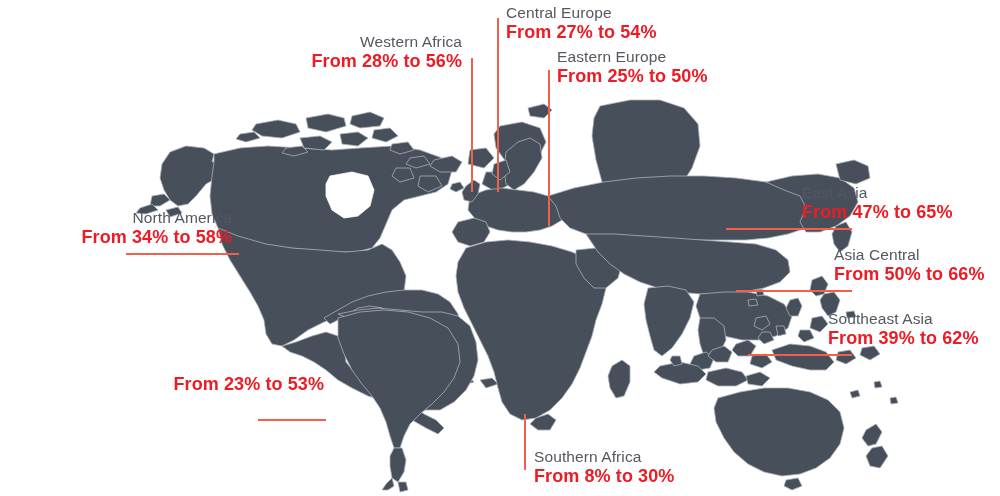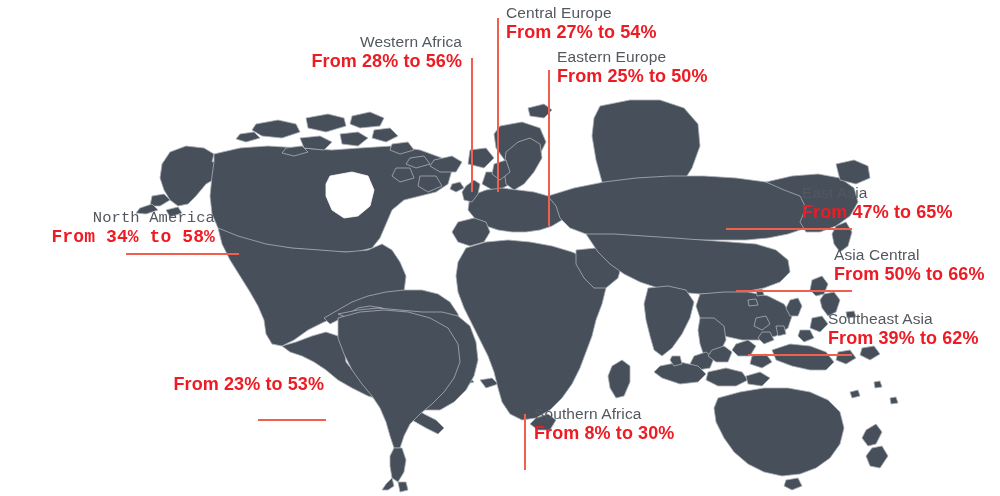--- a/index.html
+++ b/index.html
@@ -254,21 +254,21 @@
   <div class="callout align-left" style="left:506px; top:4px;">
     <span class="region-name">Central Europe</span>
     <span class="region-stat">From 27% to 54%</span>
   </div>
 
   <div class="callout align-left" style="left:557px; top:48px;">
     <span class="region-name">Eastern Europe</span>
     <span class="region-stat">From 25% to 50%</span>
   </div>
 
-  <div class="callout align-right" style="right:785px; top:209px;font-family:Liberation Mono, monospace;">
+  <div class="callout align-right" style="right:768px; top:209px;">
     <span class="region-name">North America</span>
     <span class="region-stat">From 34% to 58%</span>
   </div>
 
   <div class="callout align-right" style="right:676px; top:374px;">
     <span class="region-stat">From 23% to 53%</span>
   </div>
 
   <div class="callout align-left" style="left:802px; top:184px;">
     <span class="region-name">East Asia</span>
@@ -278,18 +278,18 @@
   <div class="callout align-left" style="left:834px; top:246px;">
     <span class="region-name">Asia Central</span>
     <span class="region-stat">From 50% to 66%</span>
   </div>
 
   <div class="callout align-left" style="left:828px; top:310px;">
     <span class="region-name">Southeast Asia</span>
     <span class="region-stat">From 39% to 62%</span>
   </div>
 
-  <div class="callout align-left" style="left:534px; top:405px;">
+  <div class="callout align-left" style="left:534px; top:448px;">
     <span class="region-name">Southern Africa</span>
     <span class="region-stat">From 8% to 30%</span>
   </div>
 
 </div>
 
 </body></html>

